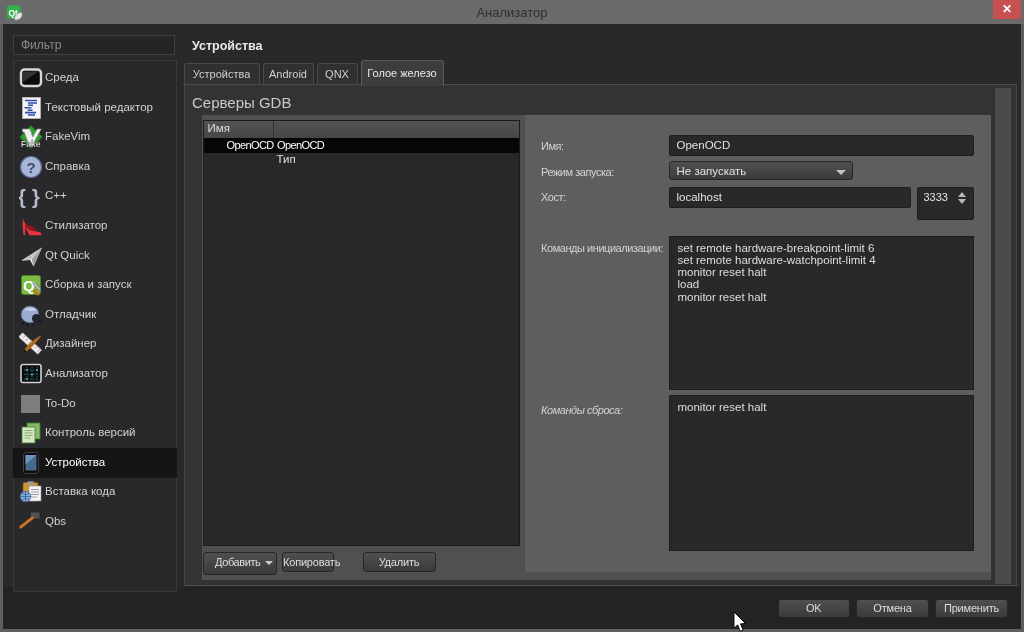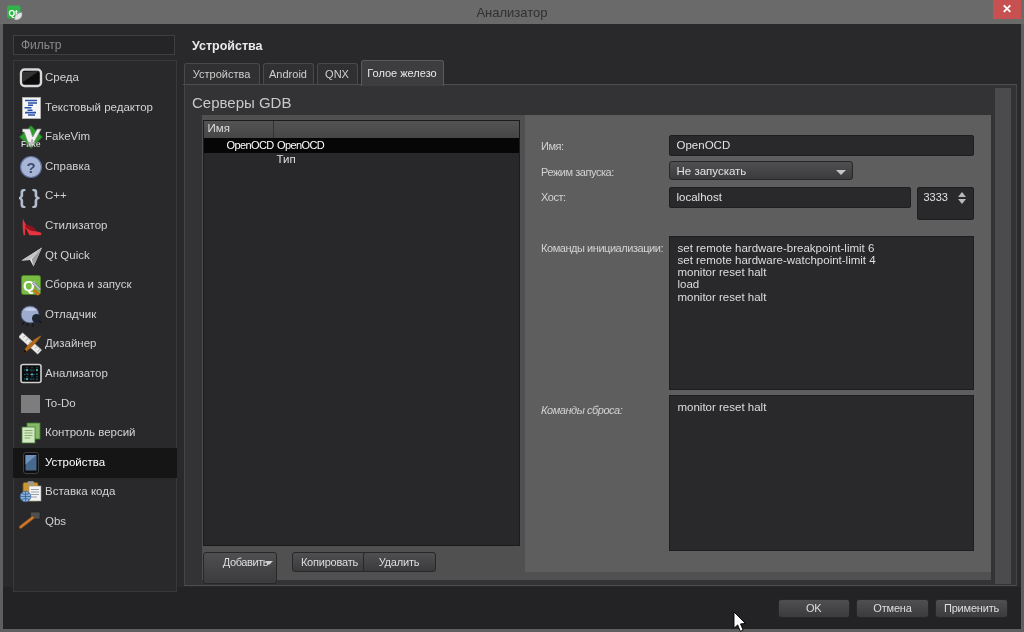--- a/index.html
+++ b/index.html
@@ -34,23 +34,23 @@
   #tbl{left:202.5px;top:120px;width:317.5px;height:426px;background:#28282a;border:1px solid #1b1b1b;}
   #tblhead{position:absolute;left:0;top:0;width:100%;height:16.5px;background:linear-gradient(#535353,#464646);color:#dedede;font-size:11.5px;}
   #tblhead .c1{position:absolute;left:4px;top:1px;}
   #tblhead .c2{position:absolute;left:73px;top:1px;margin-top:31px;}
   #coldiv{position:absolute;left:69px;top:0;width:1px;height:16.5px;background:#333335;}
   #selrow{position:absolute;left:0;top:16.5px;width:100%;height:15.5px;background:#060606;color:#ffffff;font-size:11px;letter-spacing:-0.6px;line-height:15px;}
   #selrow .c1{position:absolute;left:23px;top:0.5px;}
   #selrow .c2{position:absolute;left:73.5px;top:0.5px;}
   
   .btn{background:linear-gradient(#4f4f51,#3b3b3d);border:1px solid #272729;border-radius:3px;color:#dedede;font-size:11px;letter-spacing:-0.2px;text-align:center;}
-  #badd{left:203px;top:552px;width:74px;height:32px;line-height:18px;text-align:center;padding-left:11px;letter-spacing:-0.4px;}
+  #badd{left:203px;top:552px;width:74px;height:23px;line-height:18px;text-align:left;padding-left:11px;letter-spacing:-0.4px;}
   #badd .arr{position:absolute;right:3.5px;top:8px;width:0;height:0;border-left:4px solid transparent;border-right:4px solid transparent;border-top:4px solid #d0d0d0;}
-  #bcopy{left:292px;top:552px;width:75px;height:19.5px;line-height:18px;}
+  #bcopy{left:282px;top:552px;width:52px;height:19.5px;line-height:18px;}
   #bdel{left:362.5px;top:552px;width:73px;height:19.5px;line-height:18px;text-align:center;}
   
   #details{left:524.5px;top:114.5px;width:466.5px;height:457.5px;background:#5e5e5e;}
   .dlabel{position:absolute;left:16.5px;color:#d2d2d2;font-size:11px;letter-spacing:-0.45px;white-space:nowrap;}
   .field{position:absolute;background:#29292b;border:1px solid #1e1e20;border-radius:2px;color:#e2e2e2;font-size:11.5px;padding-left:7px;}
   #fname{left:144px;top:20px;width:305px;height:21px;line-height:19px;}
   #fcombo{left:144px;top:46.5px;width:184.5px;height:19px;background:linear-gradient(#4f4f51,#3b3b3d);border:1px solid #272729;border-radius:3px;color:#e2e2e2;font-size:11.5px;line-height:19px;padding-left:7px;}
   #fcombo .arr{position:absolute;right:6px;top:8px;width:0;height:0;border-left:5.5px solid transparent;border-right:5.5px solid transparent;border-top:5.5px solid #c4c4c4;}
   #fhost{left:144px;top:72.5px;width:242px;height:21px;line-height:19px;}
   #fspin{left:392px;top:72.5px;width:57px;height:33px;line-height:19px;padding-left:6px;font-size:11px;}

